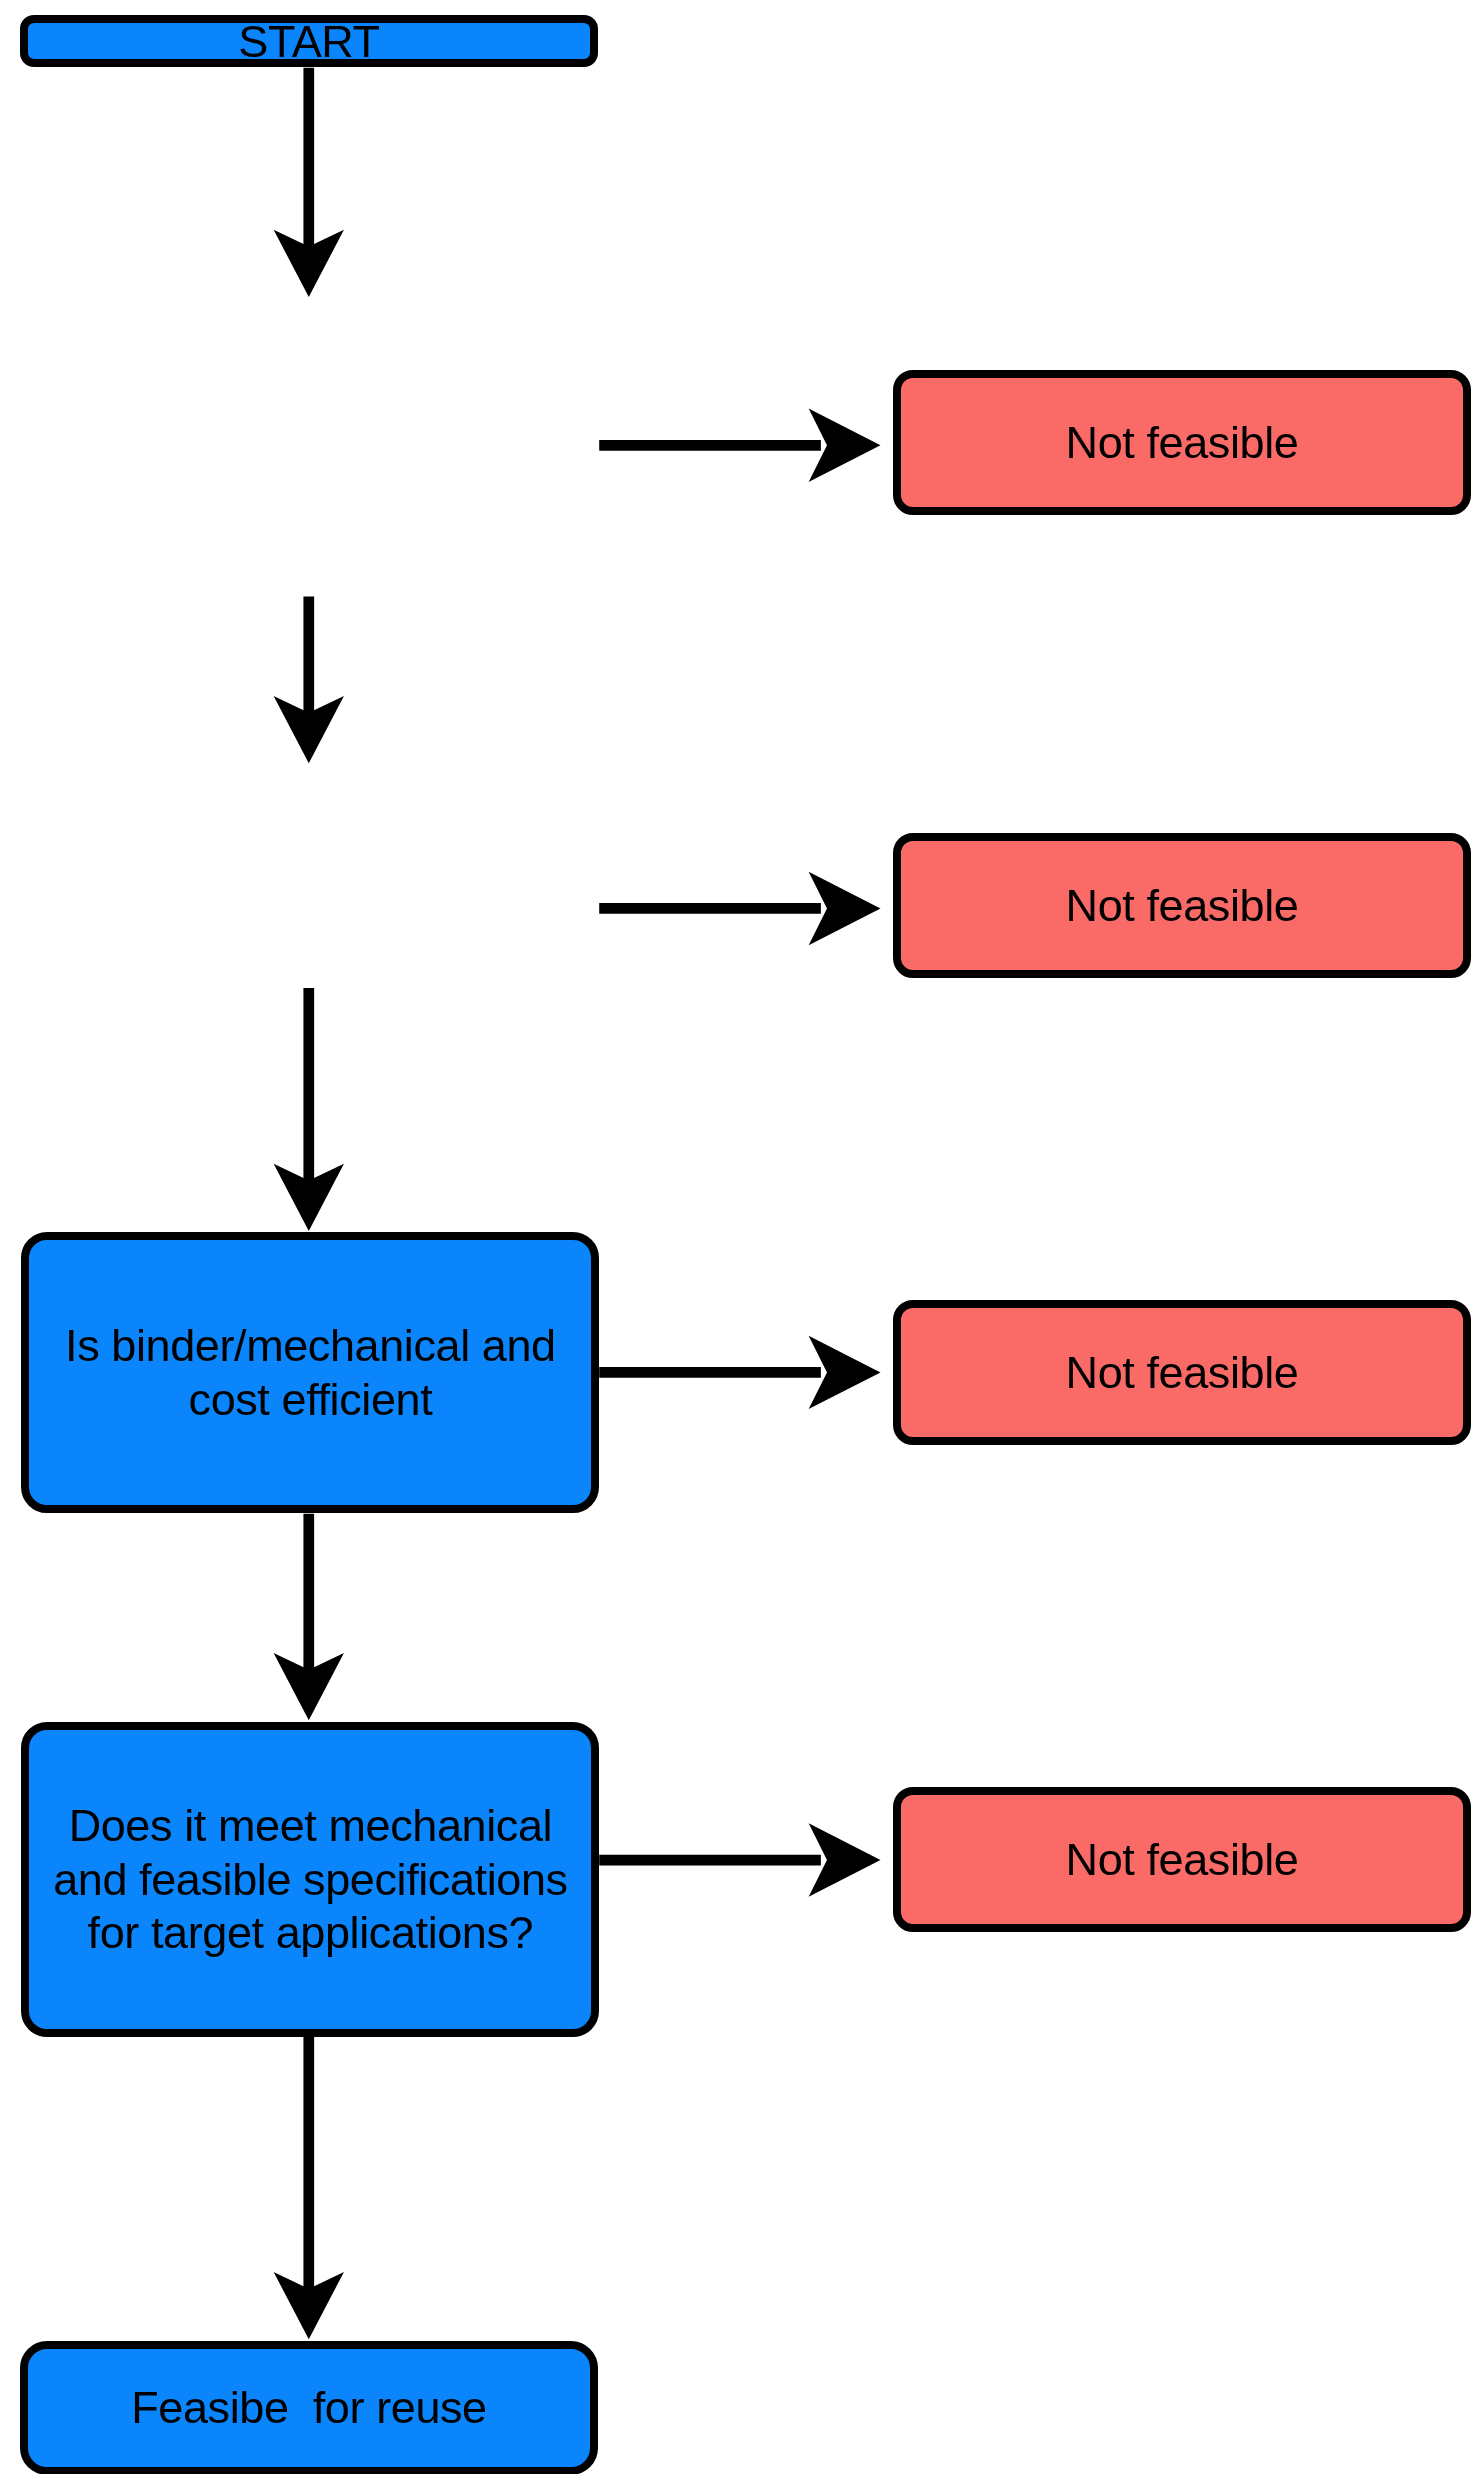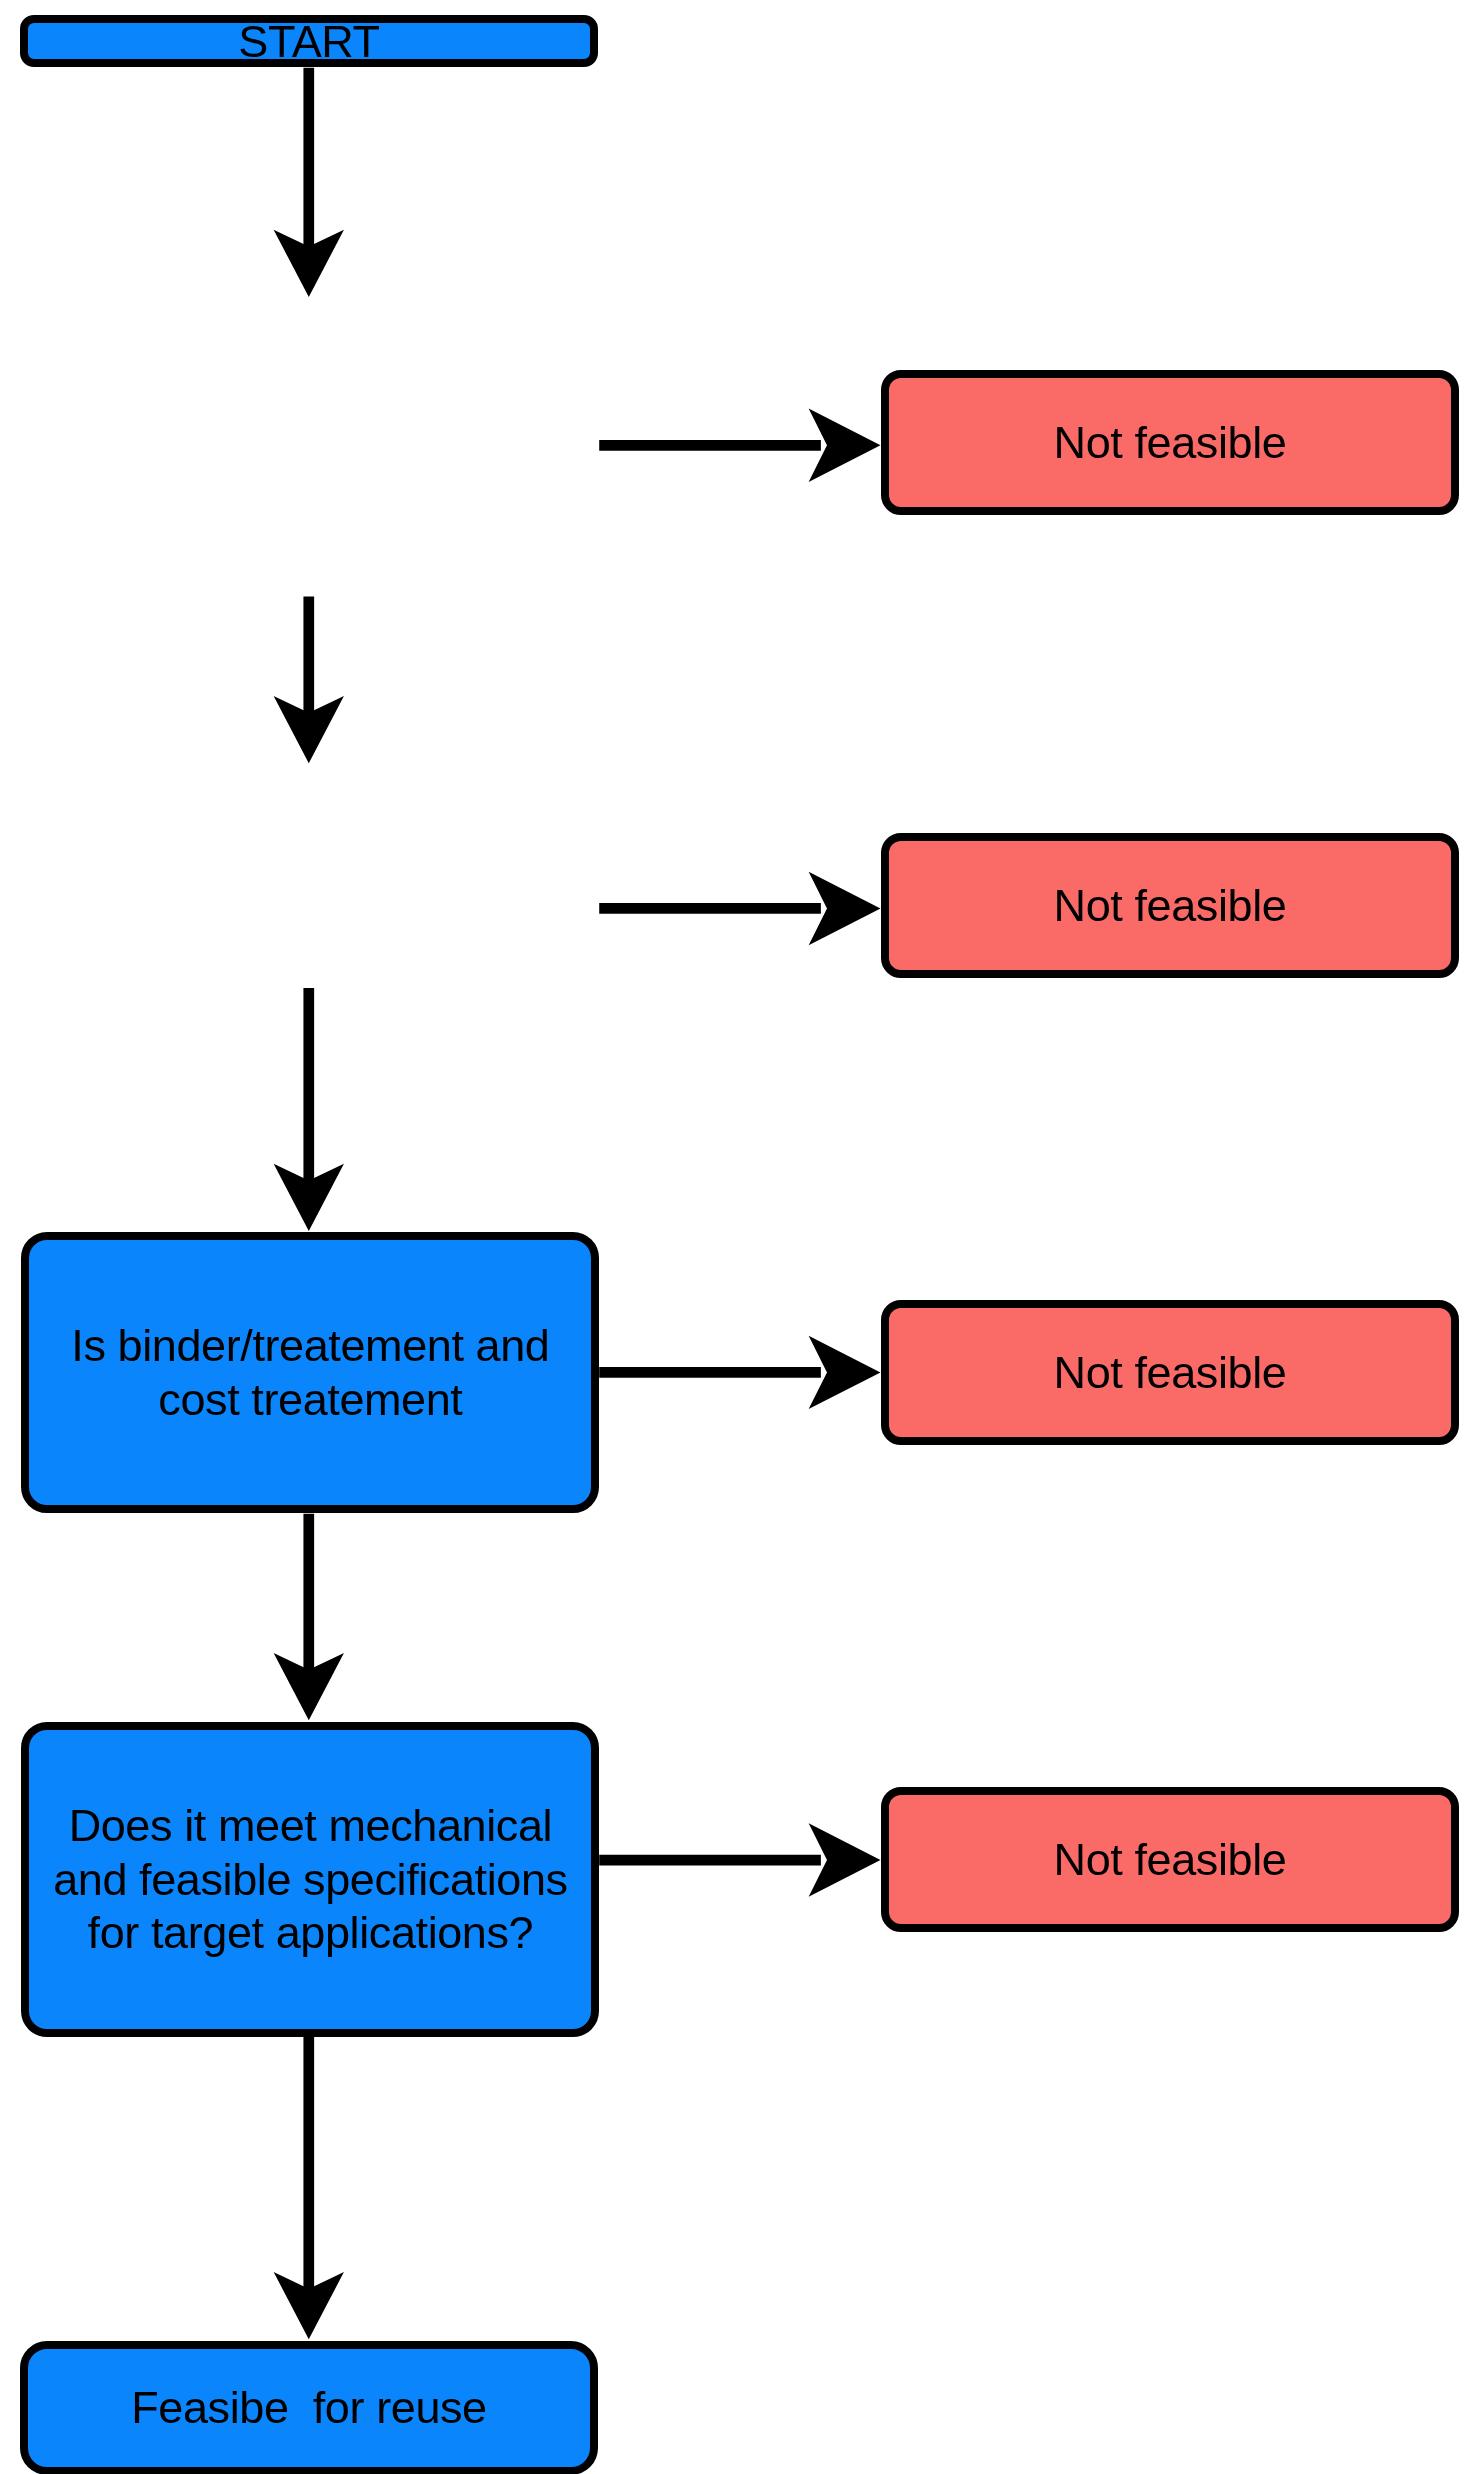--- a/index.html
+++ b/index.html
@@ -36,21 +36,21 @@
     text-align: center;
     color: #000000;
     font-family: "Liberation Sans", sans-serif;
     font-size: 45px;
     line-height: 1.19;
     letter-spacing: -0.4px;
     white-space: pre-wrap;
     z-index: 2;
   }
   .node-blue { background: #0a85fc; }
-  .node-red  { background: #fa6b68; }
+  .node-red  { background: #fa6b68; margin-left: 12px; }
 
   
   #node-start        { left: 20px;  top: 15.3px;   width: 578px;  height: 52px;  border-radius: 14px; }
   #node-leachate     { left: 21.4px;  top: 298px;  width: 578px;  height: 298px; }
   #node-heavymetals  { left: 21.4px;  top: 765px; width: 578px;  height: 223px; }
   #node-binder       { left: 21.4px;  top: 1232px; width: 578px;  height: 281px; }
   #node-specs        { left: 21.4px;  top: 1722px; width: 578px;  height: 315px; }
   #node-feasible     { left: 20px;  top: 2341px; width: 578px;  height: 134px; border-radius: 27px; }
 
   
@@ -118,21 +118,21 @@
   </svg>
 
   <div class="node node-blue" id="node-start">START</div>
 
 
   <div class="node node-red" id="node-nf-1">Not feasible</div>
 
 
   <div class="node node-red" id="node-nf-2">Not feasible</div>
 
-  <div class="node node-blue" id="node-binder">Is binder/treatement and cost treatement</div>
+  <div class="node node-blue" id="node-binder">Is binder/mechanical and cost efficient</div>
 
   <div class="node node-red" id="node-nf-3">Not feasible</div>
 
   <div class="node node-blue" id="node-specs">Does it meet mechanical and feasible specifications for target applications?</div>
 
   <div class="node node-red" id="node-nf-4">Not feasible</div>
 
   <div class="node node-blue" id="node-feasible">Feasibe  for reuse</div>
 
 </div>

